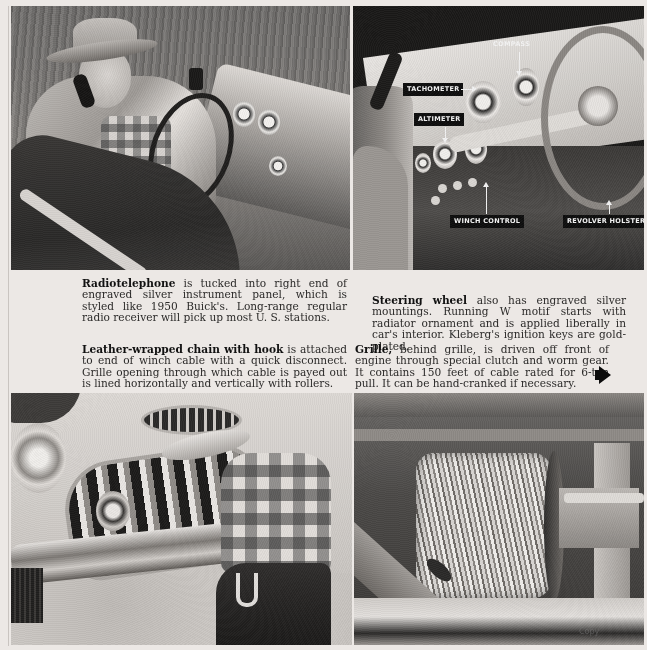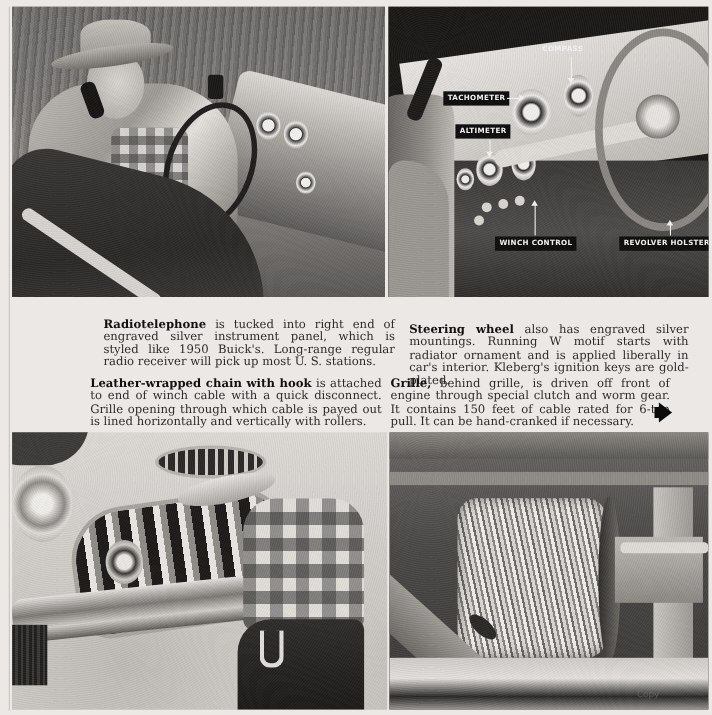--- a/index.html
+++ b/index.html
@@ -210,21 +210,21 @@
     <div class="arrow" style="left:92px;top:121px;height:12px;"></div>
 
     <div class="arrow up" style="left:133px;top:180px;height:28px;"></div>
     <span class="label" style="left:97px;top:209px;">WINCH CONTROL</span>
 
     <div class="arrow up" style="left:256px;top:198px;height:10px;"></div>
     <span class="label" style="left:210px;top:209px;">REVOLVER HOLSTER</span>
     <div class="grain"></div>
   </div>
 
-  <p class="caption" id="cap-radio" style="margin:12px;"><b>Radiotelephone</b><span> is tucked into right end of engraved silver instrument panel, which is styled like 1950 Buick's. Long-range regular radio receiver will pick up most U. S. stations.</span></p>
+  <p class="caption" id="cap-radio" style="margin:0;"><b>Radiotelephone</b><span> is tucked into right end of engraved silver instrument panel, which is styled like 1950 Buick's. Long-range regular radio receiver will pick up most U. S. stations.</span></p>
 
   <p class="caption" id="cap-chain" style="margin:0;"><b>Leather-wrapped chain with hook</b><span> is attached to end of winch cable with a quick disconnect. Grille opening through which cable is payed out is lined horizontally and vertically with rollers.</span></p>
 
   <p class="caption" id="cap-steer" style="margin:17px;"><b>Steering wheel</b><span> also has engraved silver mountings. Running W motif starts with radiator ornament and is applied liberally in car's interior. Kleberg's ignition keys are gold-plated.</span></p>
 
   <p class="caption" id="cap-winch" style="margin:0;"><b>Grille,</b><span> behind grille, is driven off front of engine through special clutch and worm gear. It contains 150 feet of cable rated for 6-ton pull. It can be hand-cranked if necessary.</span></p>
 
   <div class="continue-arrow"></div>
 
   <div class="photo" id="photo-bl">

